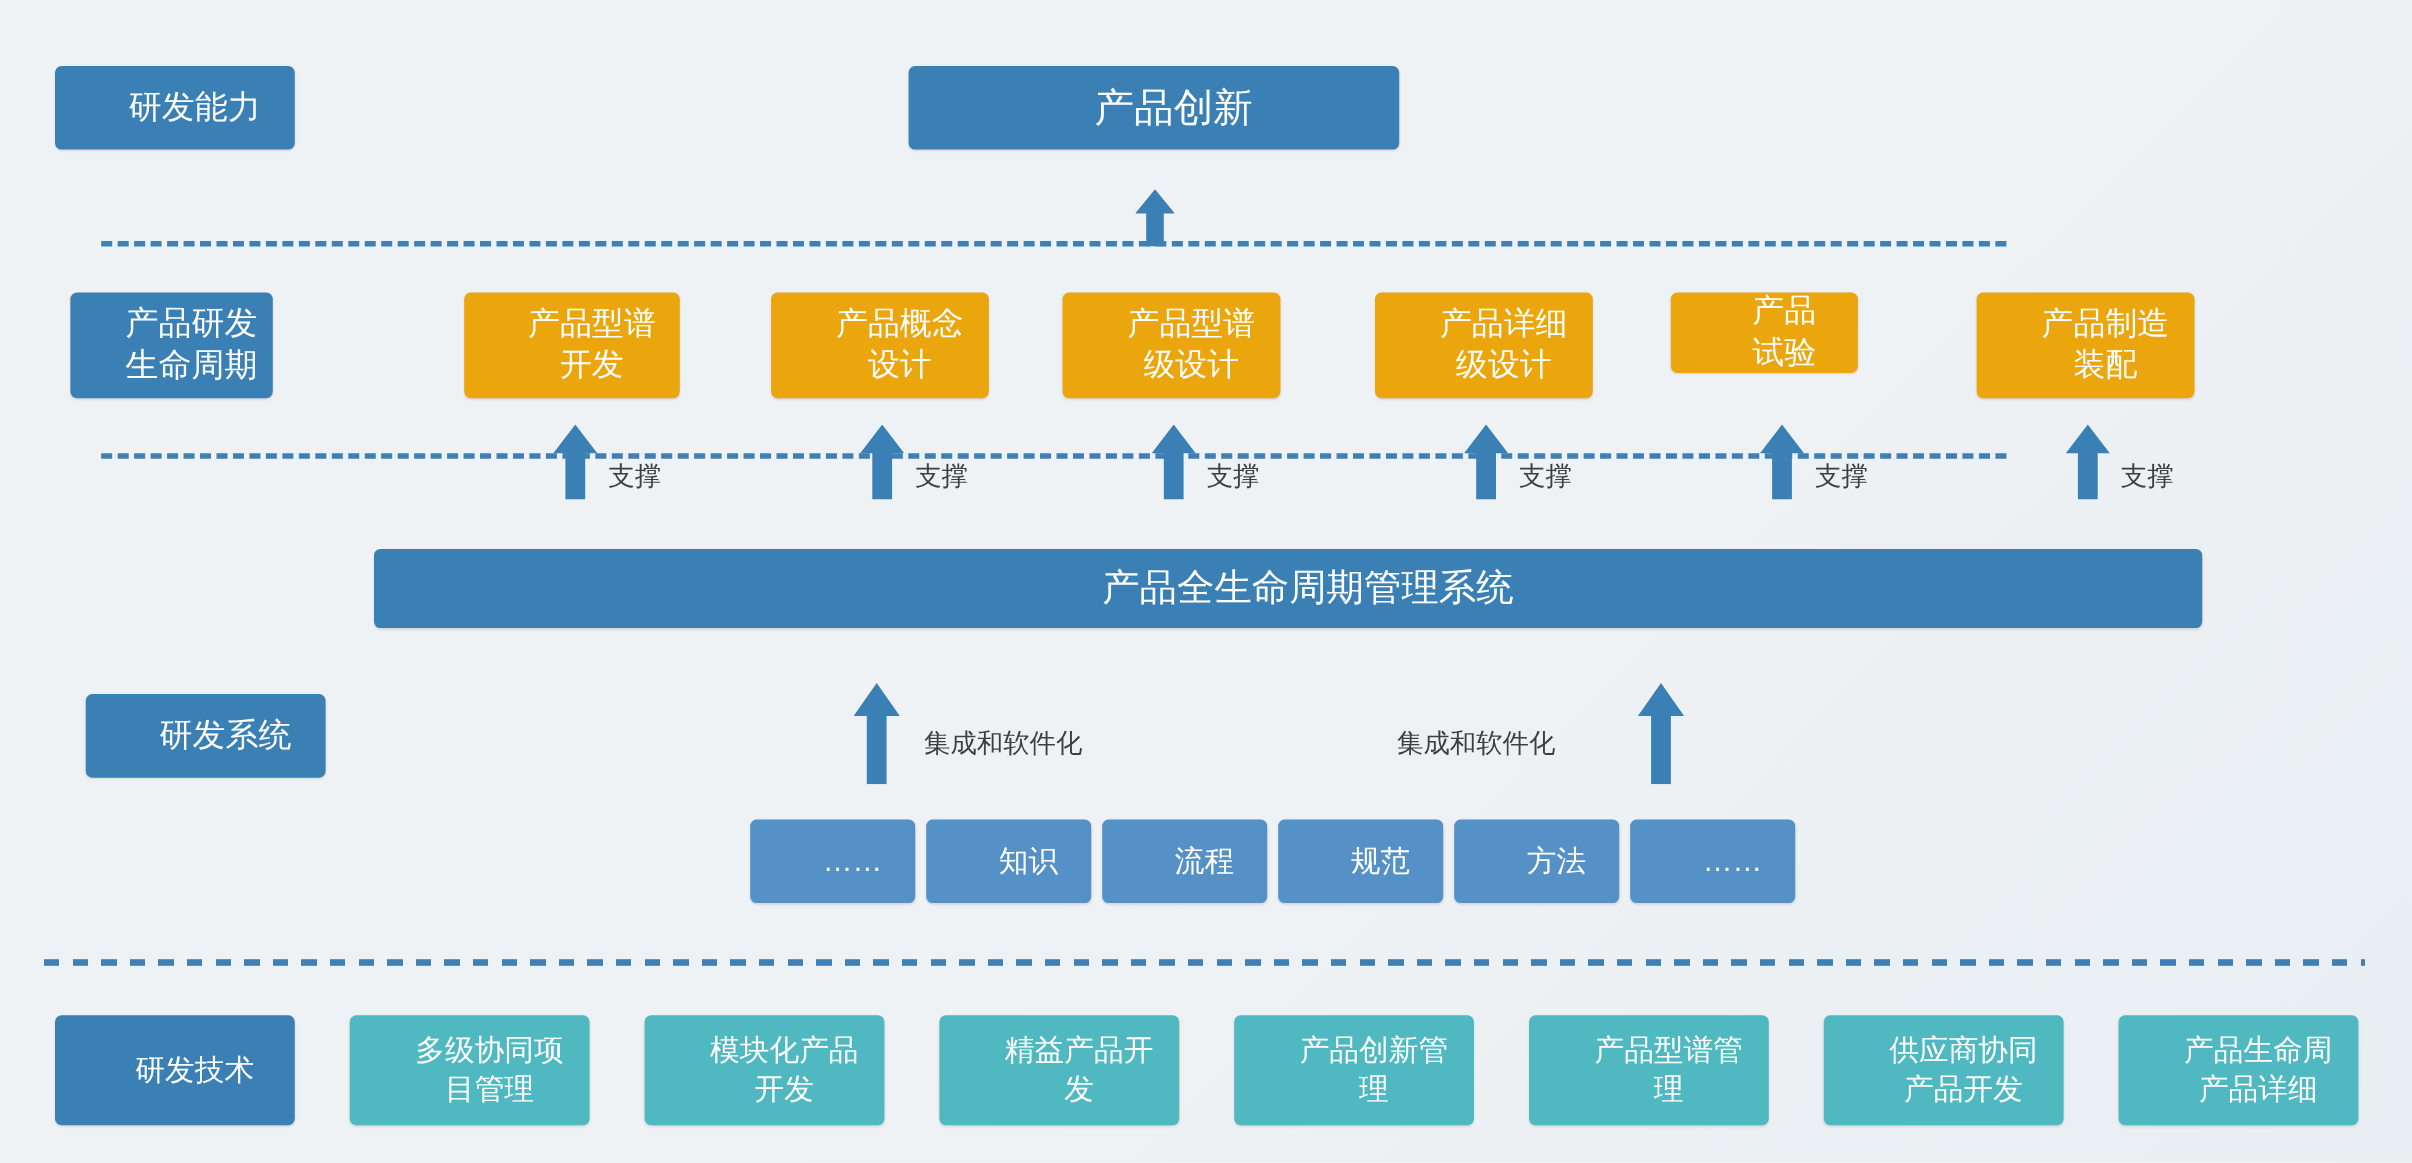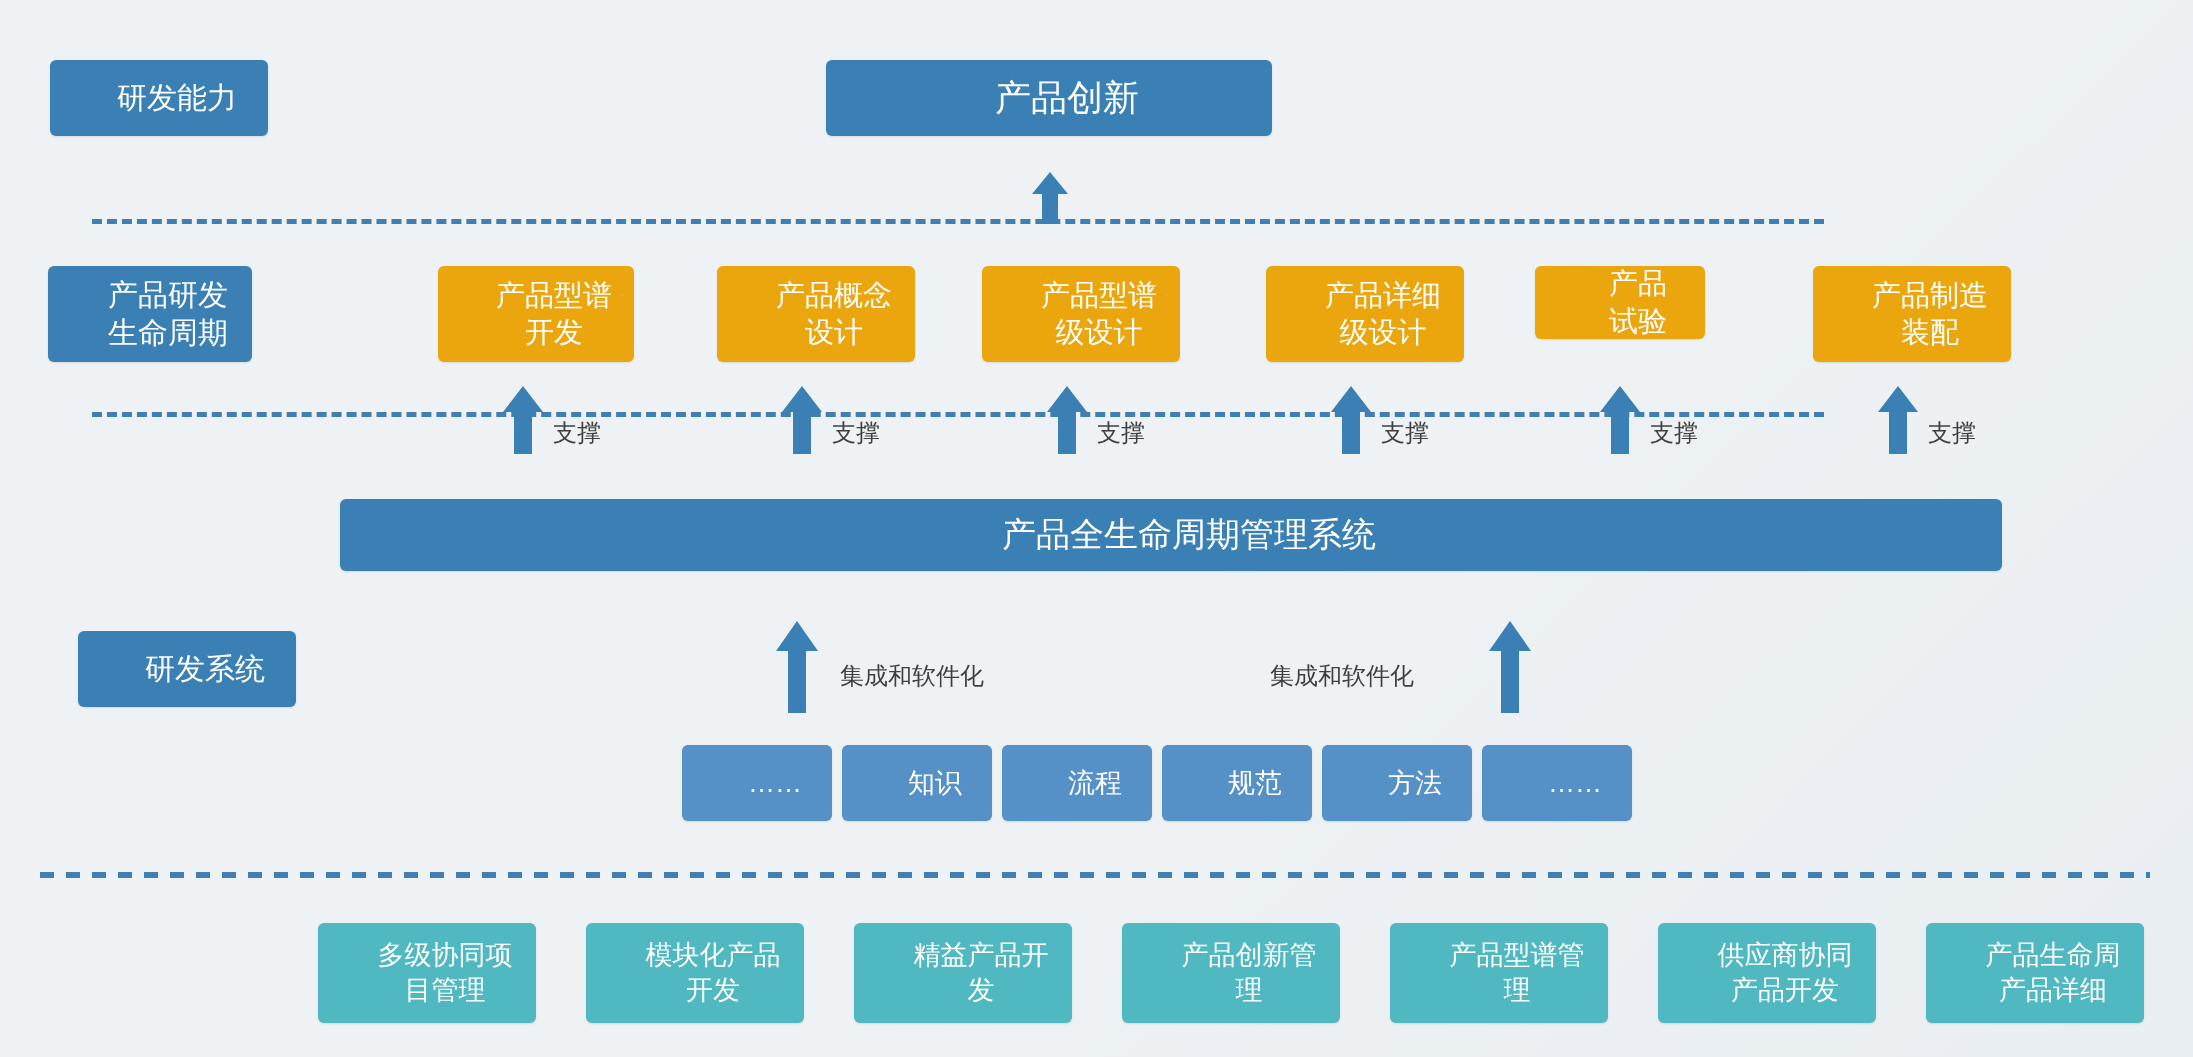--- a/index.html
+++ b/index.html
@@ -25,21 +25,21 @@
     text-align: center;
     color: #ffffff;
     border-radius: 6px;
     line-height: 1.28;
     white-space: pre-line;
     box-shadow: 0 1px 2px rgba(0,0,0,0.10);
     padding-left: 36px;
   }
   .blue      { background: #3a80b5; }
   .blue-soft { background: #5590c6; }
-  .orange    { background: #eba50d; margin-left: 16px; }
+  .orange    { background: #eba50d; }
   .teal      { background: #4fb8c0; }
 
   .lbl   { font-size: 30px; }
   .stage { font-size: 29px; }
   .sys   { font-size: 34px; }
   .chip  { font-size: 27px; }
   .tech  { font-size: 27px; }
   .big   { font-size: 36px; }
 
   
@@ -77,21 +77,21 @@
   <div class="box blue big" style="left:826px; top:60px; width:446px; height:76px;">产品创新</div>
 
   <div class="arrow" style="left:1032px; top:172px;">
     <svg width="36" height="52" viewBox="0 0 36 52">
       <polygon points="18,0 36,22 26,22 26,52 10,52 10,22 0,22" fill="#3a80b5"></polygon>
     </svg>
   </div>
 
   <div class="dashed fine" style="left:92px; top:219px; width:1732px;"></div>
 
-  <div class="box blue lbl" style="left:48px; top:266px; width:204px; height:96px;">产品研发
+  <div class="box blue lbl" style="left:64px; top:266px; width:184px; height:96px;">产品研发
 生命周期</div>
 
   <div class="box orange stage" style="left:422px; top:266px; width:196px; height:96px;">产品型谱
 开发</div>
   <div class="box orange stage" style="left:701px; top:266px; width:198px; height:96px;">产品概念
 设计</div>
   <div class="box orange stage" style="left:966px; top:266px; width:198px; height:96px;">产品型谱
 级设计</div>
   <div class="box orange stage" style="left:1250px; top:266px; width:198px; height:96px;">产品详细
 级设计</div>
@@ -164,20 +164,21 @@
 
   <div class="box blue-soft chip" style="left:682px; top:745px; width:150px; height:76px;">……</div>
   <div class="box blue-soft chip" style="left:842px; top:745px; width:150px; height:76px;">知识</div>
   <div class="box blue-soft chip" style="left:1002px; top:745px; width:150px; height:76px;">流程</div>
   <div class="box blue-soft chip" style="left:1162px; top:745px; width:150px; height:76px;">规范</div>
   <div class="box blue-soft chip" style="left:1322px; top:745px; width:150px; height:76px;">方法</div>
   <div class="box blue-soft chip" style="left:1482px; top:745px; width:150px; height:76px;">……</div>
 
   <div class="dashed dense" style="left:40px; top:872px; width:2110px;"></div>
 
+  <div class="box blue tech" style="left:50px; top:923px; width:218px; height:100px;">研发技术</div>
 
   <div class="box teal tech" style="left:318px; top:923px; width:218px; height:100px;">多级协同项
 目管理</div>
   <div class="box teal tech" style="left:586px; top:923px; width:218px; height:100px;">模块化产品
 开发</div>
   <div class="box teal tech" style="left:854px; top:923px; width:218px; height:100px;">精益产品开
 发</div>
   <div class="box teal tech" style="left:1122px; top:923px; width:218px; height:100px;">产品创新管
 理</div>
   <div class="box teal tech" style="left:1390px; top:923px; width:218px; height:100px;">产品型谱管

